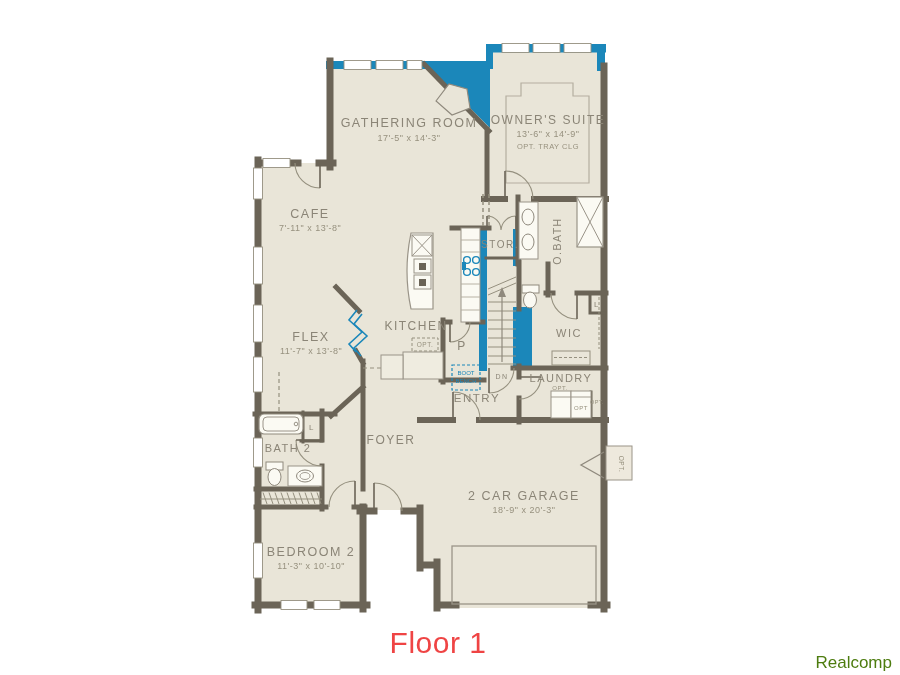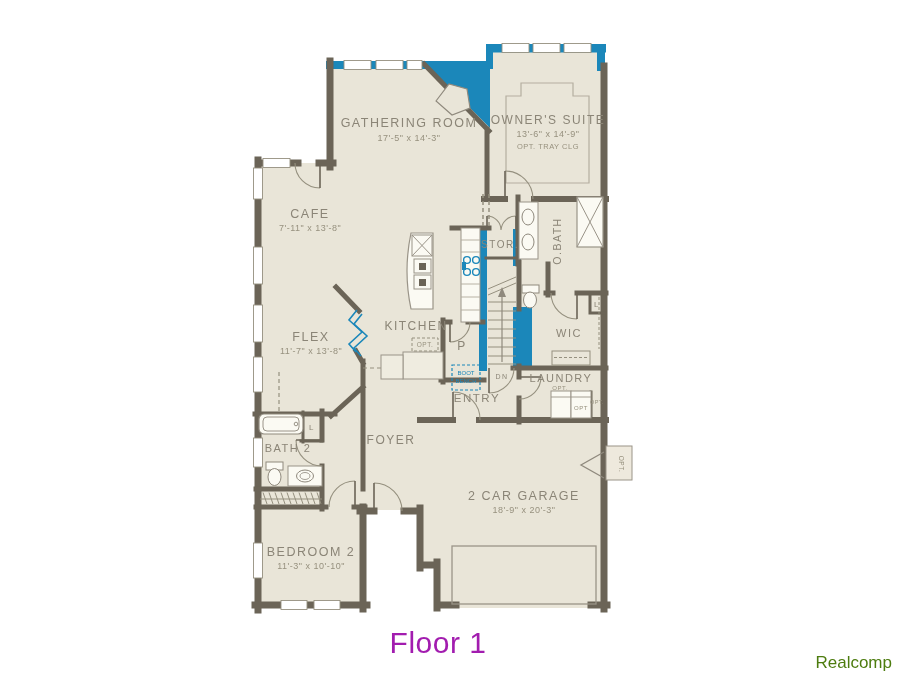--- a/index.html
+++ b/index.html
@@ -3,21 +3,21 @@
 <meta charset="utf-8">
 <style>
   html,body{margin:0;padding:0;background:#ffffff;}
   .stage{position:relative;width:900px;height:675px;background:#fff;overflow:hidden;
          font-family:"Liberation Sans", sans-serif;}
   svg{position:absolute;left:0;top:0;}
   .plan-label{fill:#8b8577;letter-spacing:1.5px;}
   .plan-dims{fill:#97917f;letter-spacing:.5px;}
   .teal-text{fill:#1b87ba;}
   .floor-title{position:absolute;left:0;top:626px;width:876px;text-align:center;
-               font-size:30px;color:#a21caf;font-weight:500;letter-spacing:.5px;}
+               font-size:30px;color:#ef4444;font-weight:500;letter-spacing:.5px;}
   .watermark{position:absolute;right:8px;bottom:2px;font-size:17px;color:#4d7c0f;}
 </style>
 </head>
 <body>
 
 <div class="stage">
 <svg width="900" height="675" viewBox="0 0 900 675">
 
   <g>
     <polygon fill="#e9e5d8" points="330,65 487,65 487,48 604,48 604,608 437,608 437,565 420,565 420,510 363,510 363,608 258,608 258,163 330,163"></polygon>

